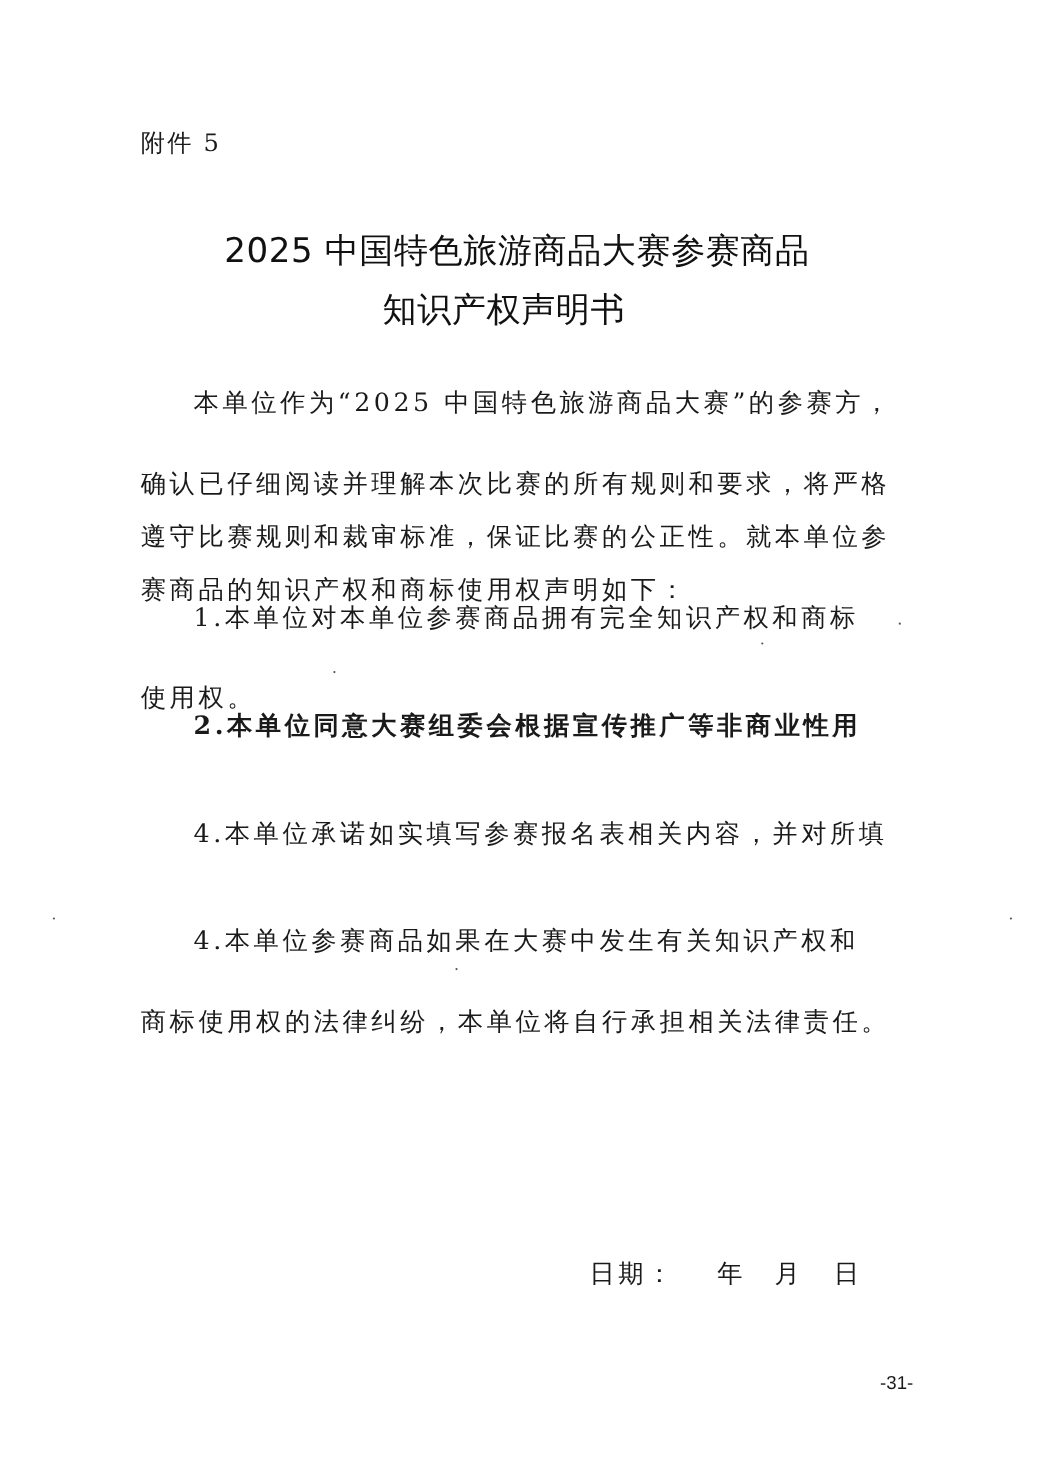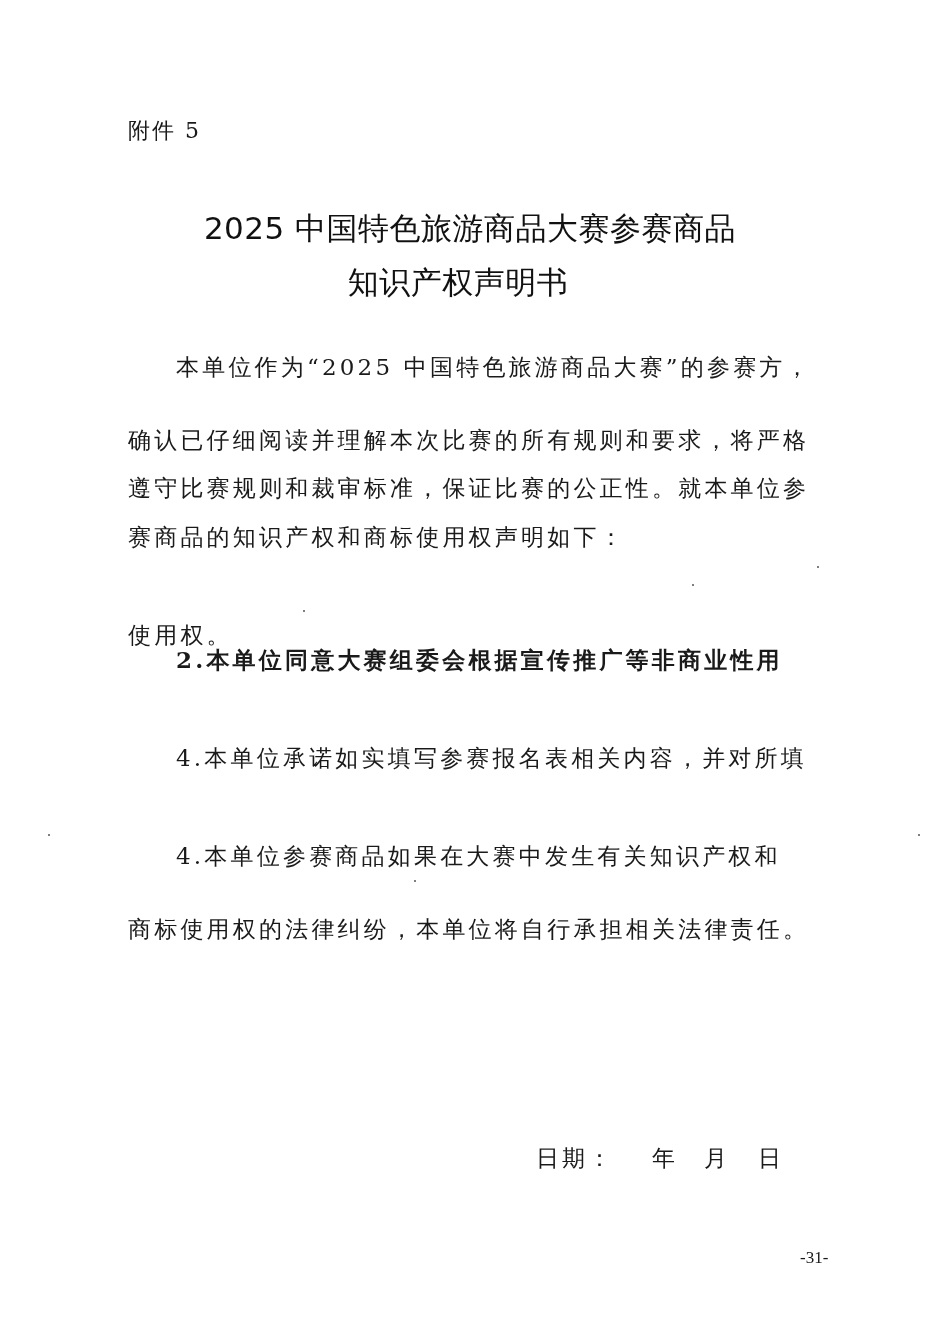--- a/index.html
+++ b/index.html
@@ -29,39 +29,40 @@
   .t1 { top: 208px; left: -2px; }
   .t2 { top: 262px; left: -14px; }
   .indent { left: 176px; }
   .flush { left: 128px; margin-top: 24px; }
   .sign { left: 432px; }
   .date { left: 536px; letter-spacing: 3px; }
   .date .gap { display: inline-block; }
   .pageno {
     position: absolute; left: 800px; top: 1248px;
     font-size: 17px; letter-spacing: 0px;
-    font-family: Liberation Serif, serif;
+    font-family: Liberation Sans, sans-serif;
   }
   .speck { position: absolute; width: 2px; height: 2px; background: #555; border-radius: 1px; }
 </style>
 </head>
 <body>
 
 <div class="page">
 
   <div class="line attach">附件 5</div>
 
   <div class="title t1">2025 中国特色旅游商品大赛参赛商品</div>
   <div class="title t2">知识产权声明书</div>
 
   <div class="line indent" style="top:352px;">本单位作为“2025 中国特色旅游商品大赛”的参赛方，</div>
   <div class="line flush" style="top:401px;">确认已仔细阅读并理解本次比赛的所有规则和要求，将严格</div>
   <div class="line flush" style="top:449px;">遵守比赛规则和裁审标准，保证比赛的公正性。就本单位参</div>
   <div class="line flush" style="top:498px;">赛商品的知识产权和商标使用权声明如下：</div>
 
+  <div class="line indent" style="top:547px;">1.本单位对本单位参赛商品拥有完全知识产权和商标</div>
   <div class="line flush" style="top:596px;">使用权。</div>
 
   <div class="line indent" style="top:645px;font-weight:bold;">2.本单位同意大赛组委会根据宣传推广等非商业性用</div>
 
   <div class="line indent" style="top:743px;">4.本单位承诺如实填写参赛报名表相关内容，并对所填</div>
 
   <div class="line indent" style="top:841px;">4.本单位参赛商品如果在大赛中发生有关知识产权和</div>
   <div class="line flush" style="top:890px;">商标使用权的法律纠纷，本单位将自行承担相关法律责任。</div>
 
 

